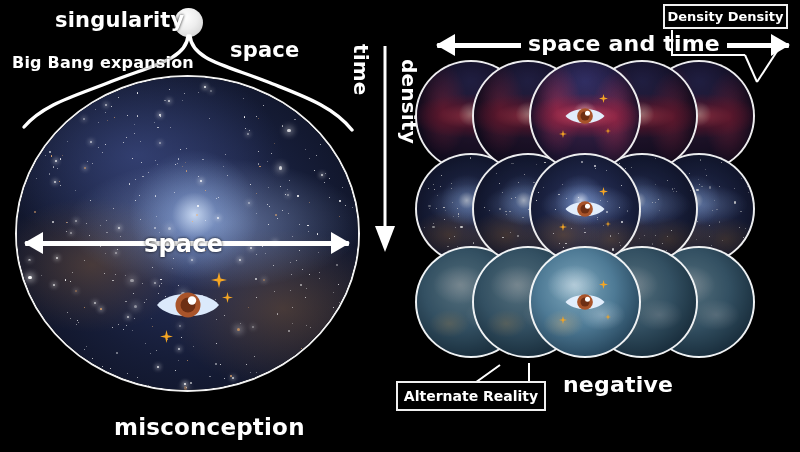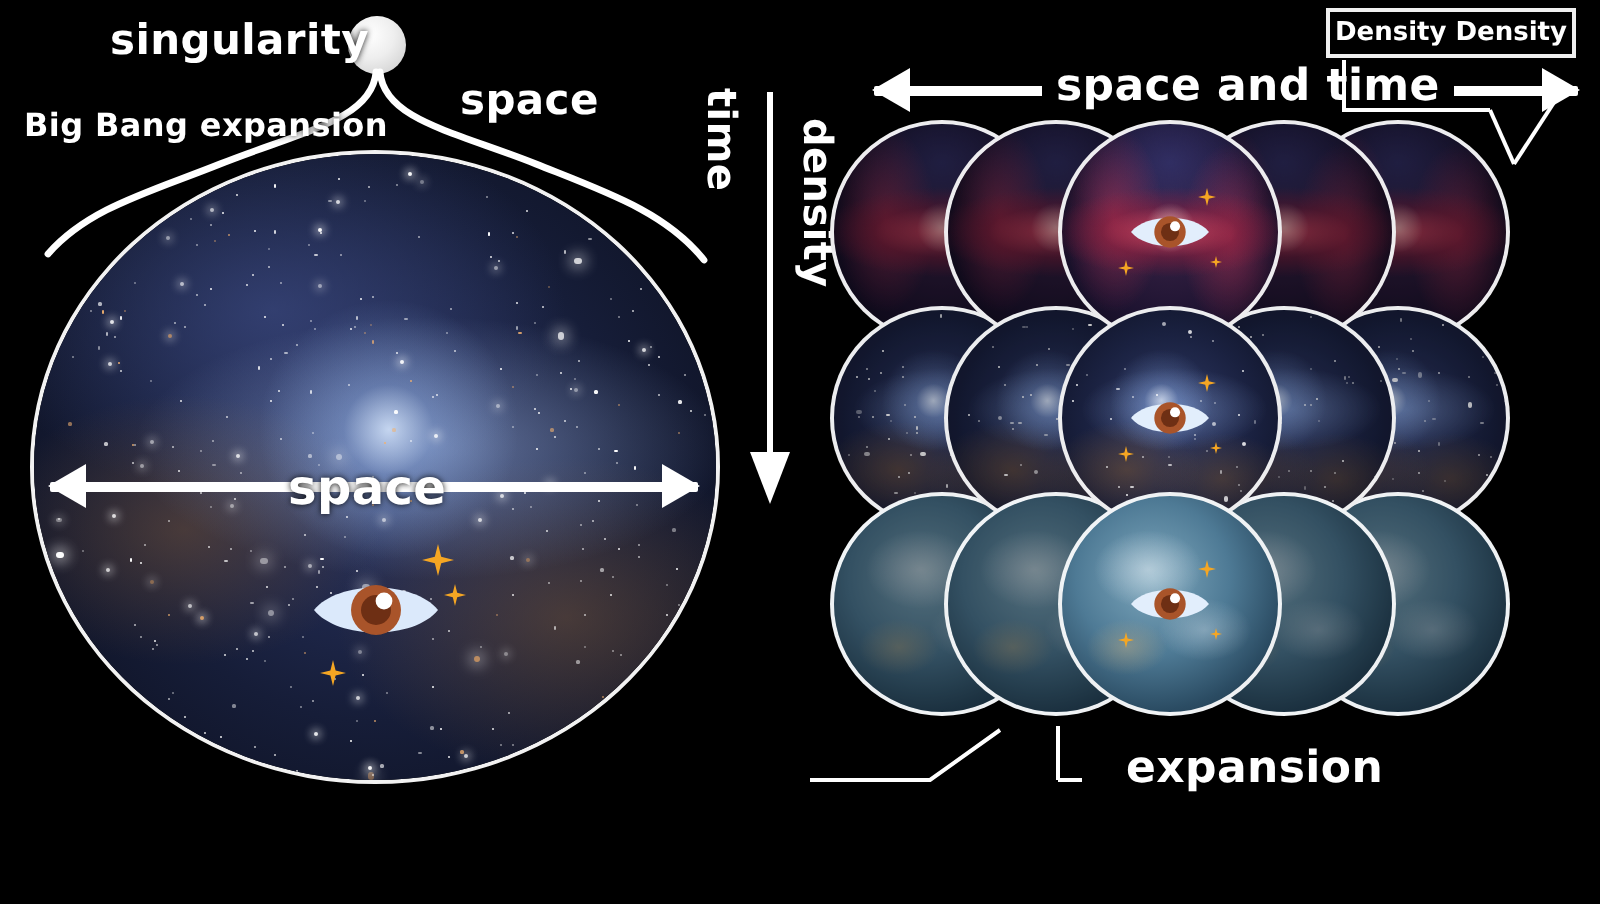--- a/index.html
+++ b/index.html
@@ -475,20 +475,21 @@
       <circle cx="39" cy="15.5" r="4.2" fill="#ffffff"></circle>
     </svg>
   </div>
   <div style="position:absolute;left:211px;top:272px;width:16px;height:16px;
               background:#f5a623;clip-path:polygon(50% 0%,60% 40%,100% 50%,60% 60%,50% 100%,40% 60%,0% 50%,40% 40%);"></div>
   <div style="position:absolute;left:222px;top:292px;width:11px;height:11px;
               background:#f5a623;clip-path:polygon(50% 0%,60% 40%,100% 50%,60% 60%,50% 100%,40% 60%,0% 50%,40% 40%);"></div>
   <div style="position:absolute;left:160px;top:330px;width:13px;height:13px;
               background:#f5a623;clip-path:polygon(50% 0%,60% 40%,100% 50%,60% 60%,50% 100%,40% 60%,0% 50%,40% 40%);"></div>
 
+  <div class="lbl" style="left:114px;top:414px;font-size:23px;">misconception</div>
 
   <div class="lbl vrot" style="left:338px;top:55px;font-size:20px;width:46px;text-align:center;">time</div>
   <div class="lbl vrot" style="left:374px;top:82px;font-size:20px;width:70px;text-align:center;">density</div>
 
   <svg class="leader" style="left:370px;top:40px;width:34px;height:220px;">
     <line x1="15" y1="6" x2="15" y2="192" stroke="#ffffff" stroke-width="3"></line>
     <polygon points="15,212 5,186 25,186" fill="#ffffff"></polygon>
   </svg>
 
 
@@ -848,16 +849,19 @@
   </svg>
   <div class="callout" style="left:663px;top:4px;width:125px;height:25px;font-size:13px;">
     <span>Density Density</span>
   </div>
 
   <svg class="leader" style="left:385px;top:360px;width:180px;height:60px;">
     <path d="M20,30 L80,30 L115,5" fill="none" stroke="#ffffff" stroke-width="2"></path>
     <path d="M144,30 L144,3" fill="none" stroke="#ffffff" stroke-width="2"></path>
     <path d="M144,30 L156,30" fill="none" stroke="#ffffff" stroke-width="2"></path>
   </svg>
-
-  <div class="lbl" style="left:563px;top:372px;font-size:22px;">expansion</div>
+  <div class="callout" style="left:396px;top:381px;width:150px;height:30px;font-size:14px;">
+    <span>Alternate Reality</span>
+  </div>
+
+  <div class="lbl" style="left:563px;top:372px;font-size:22px;">negative</div>
 
 </div>
 
 </body></html>

